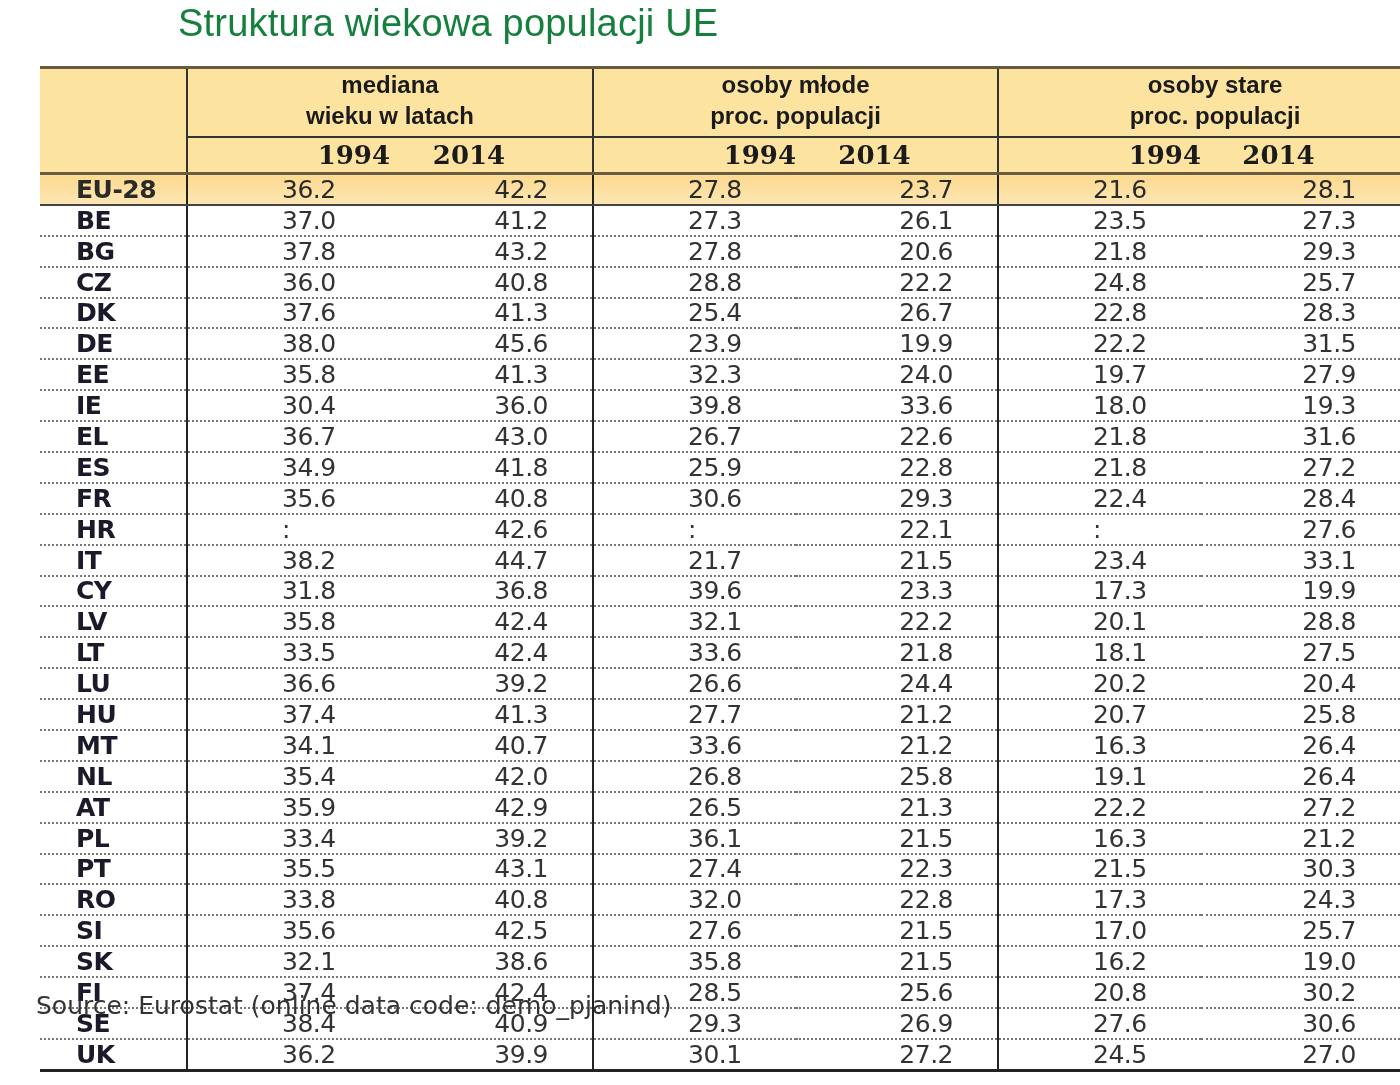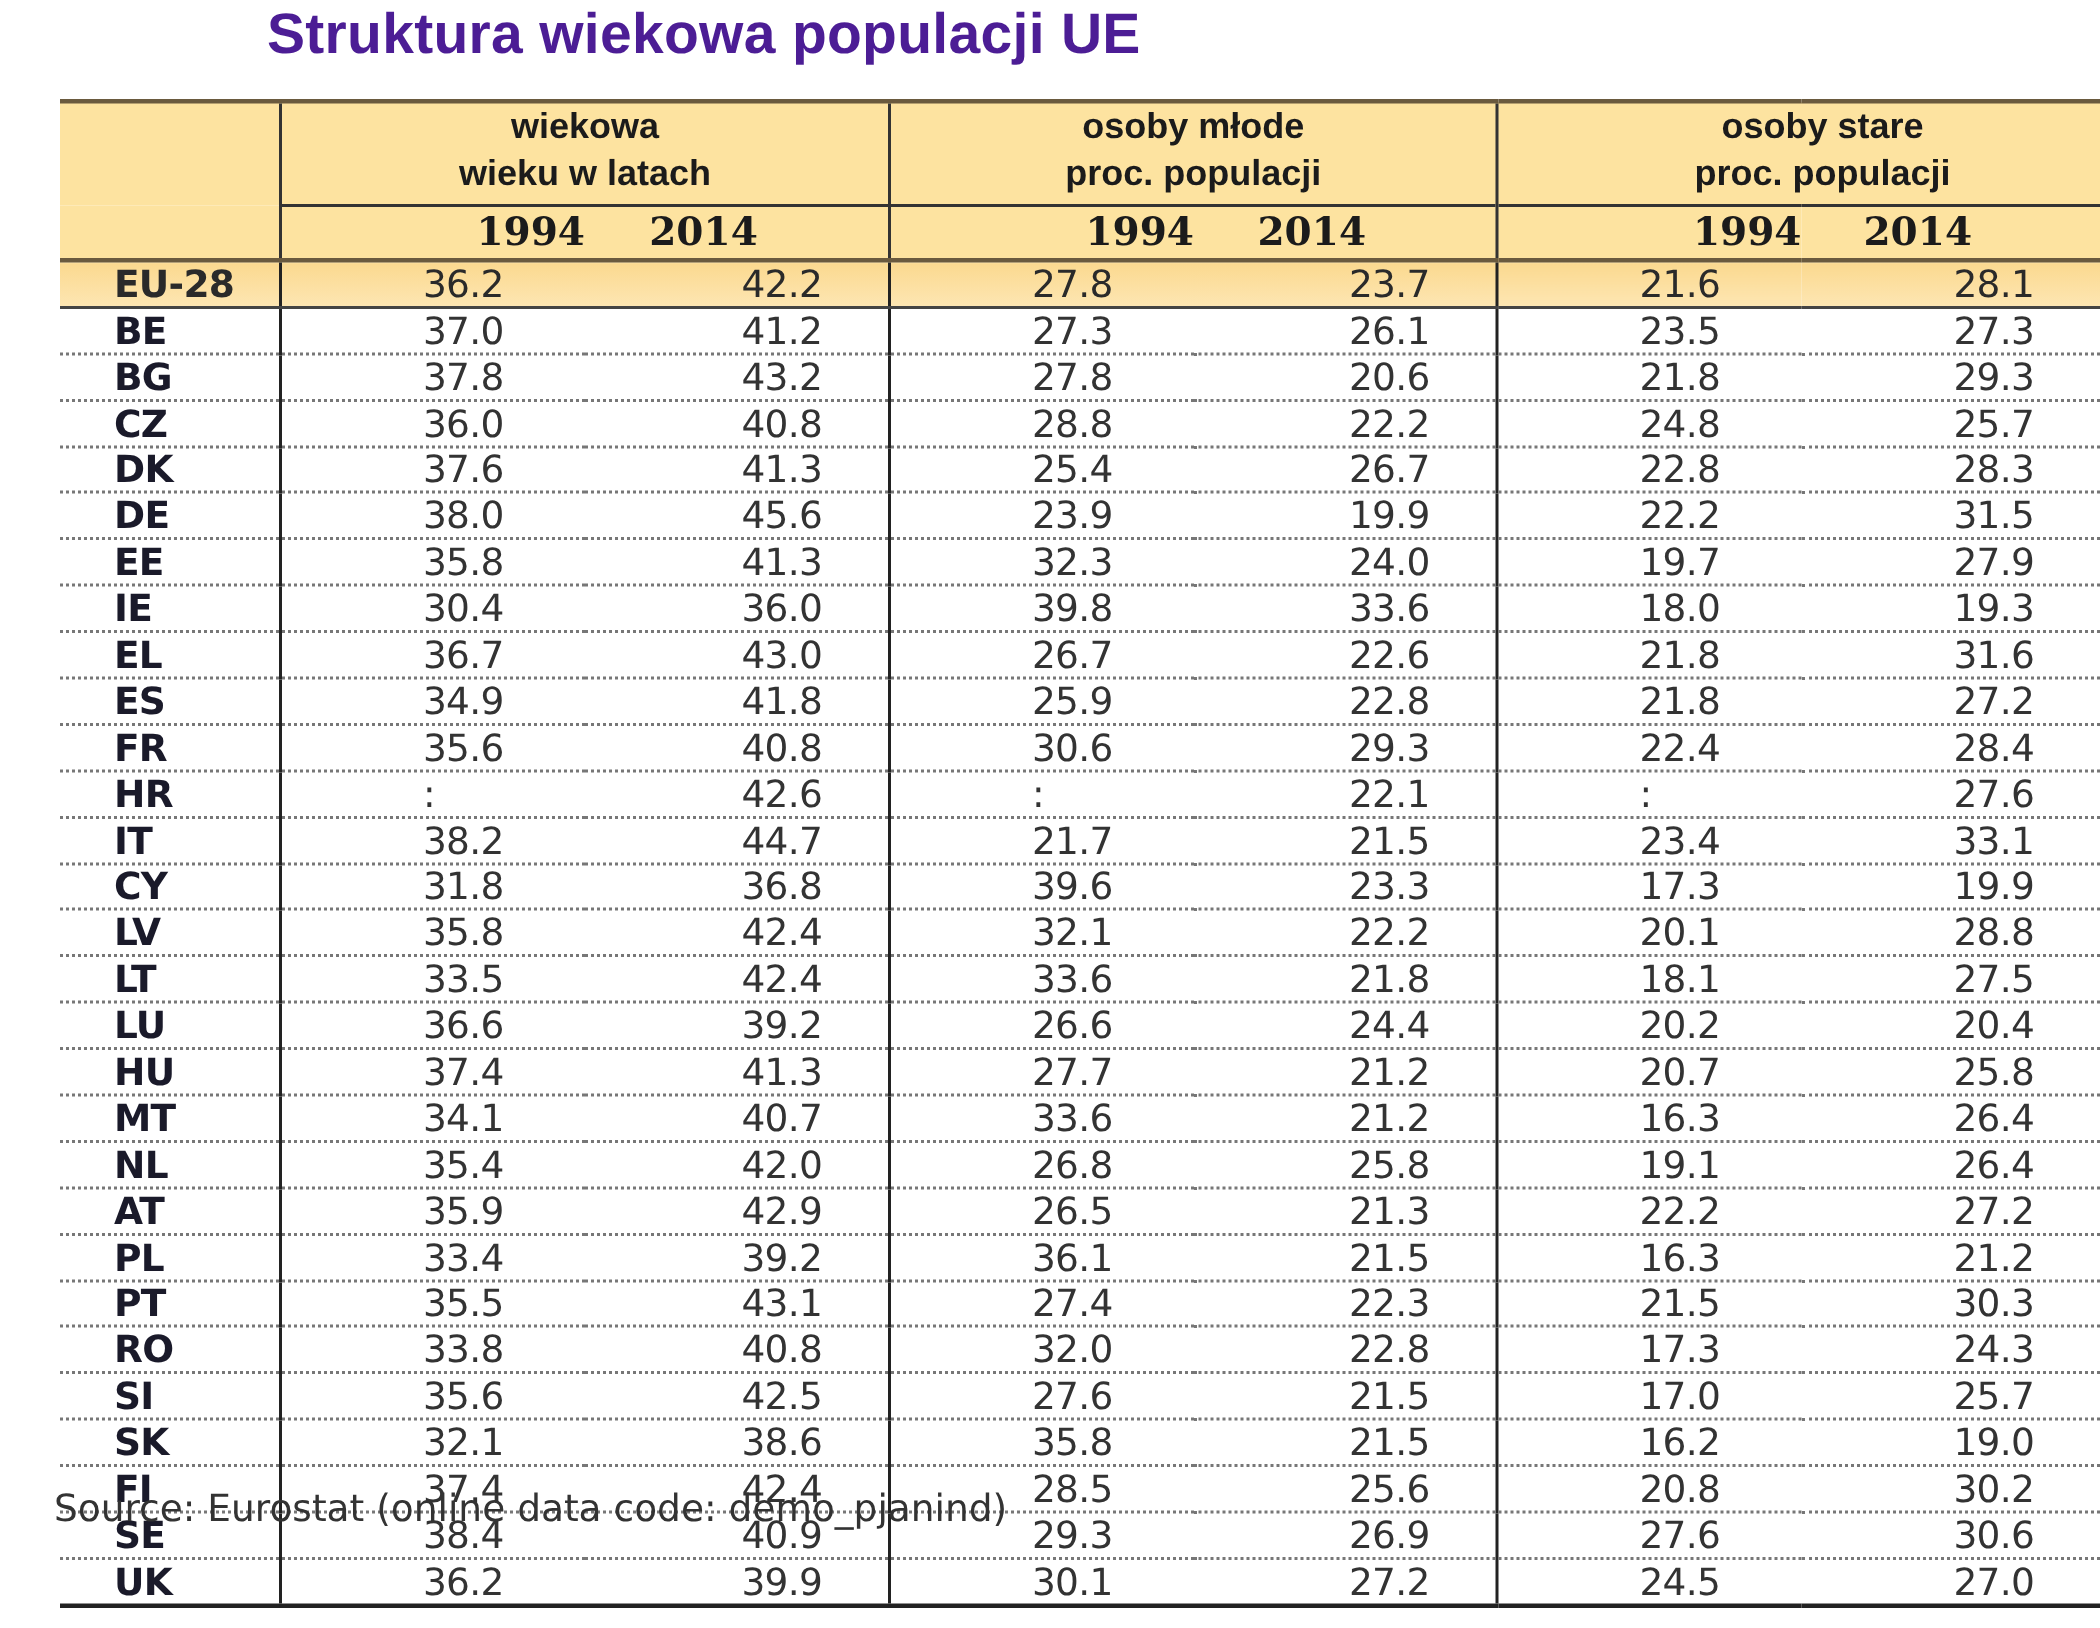--- a/index.html
+++ b/index.html
@@ -1,17 +1,17 @@
 <!DOCTYPE html>
 <html><head>
 <meta charset="utf-8">
 <style>
   html, body { margin: 0; padding: 0; background: #ffffff; }
   body { width: 1400px; height: 1085px; position: relative; overflow: hidden; font-family: "DejaVu Sans", sans-serif; color: #222; }
-  .title { position: absolute; left: 178px; top: 2px; font-family: "Liberation Sans", sans-serif; font-weight: bold; font-size: 38px; color: #4c1d95; letter-spacing: 0.2px; }
+  .title { position: absolute; left: 178px; top: 2px; font-family: "Liberation Sans", sans-serif; font-weight: normal; font-size: 38px; color: #15803d; letter-spacing: 0.2px; }
   .table-wrap { position: absolute; left: 40px; top: 66px; width: 1360px; }
   table { border-collapse: collapse; width: 1360px; table-layout: fixed; }
   col.c0 { width: 147px; }
   col.c1 { width: 203px; }
   col.c2 { width: 203px; }
   col.c3 { width: 203px; }
   col.c4 { width: 202px; }
   col.c5 { width: 203px; }
   col.c6 { width: 199px; }
   thead th { background: #fde3a0; font-weight: bold; color: #1b1b1b; }
@@ -47,21 +47,21 @@
         <col class="c2">
         <col class="c3">
         <col class="c4">
         <col class="c5">
         <col class="c6">
     </colgroup>
     <thead>
       <tr class="hdr-group">
         <th class="blank" rowspan="1"></th>
         <th class="grp" colspan="2">
-          <div>wiekowa</div>
+          <div>mediana</div>
           <div>wieku w latach</div>
         </th>
         <th class="grp" colspan="2">
           <div>osoby młode</div>
           <div style="text-decoration: none;">proc. populacji</div>
         </th>
         <th class="grp last" colspan="2">
           <div>osoby stare</div>
           <div>proc. populacji</div>
         </th>

